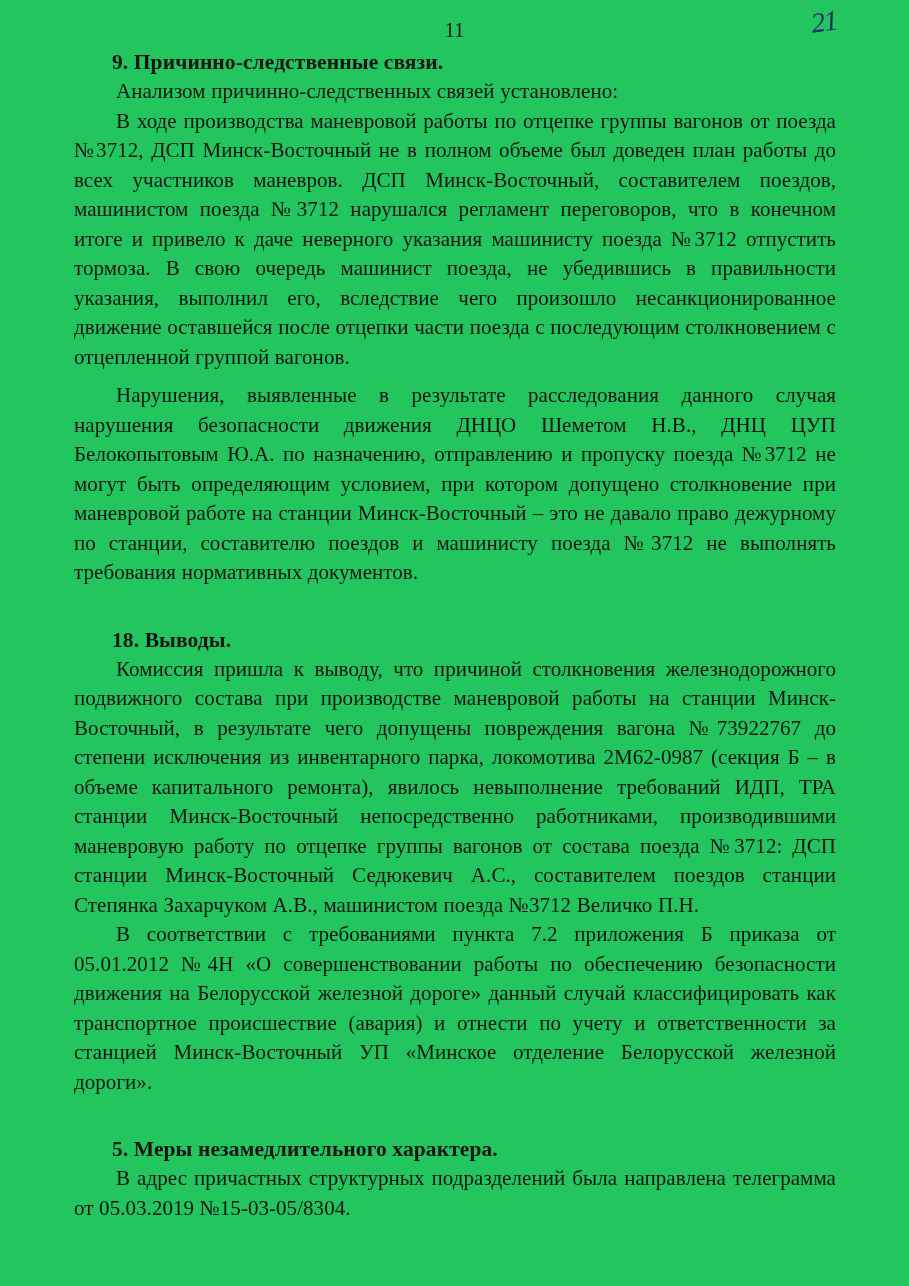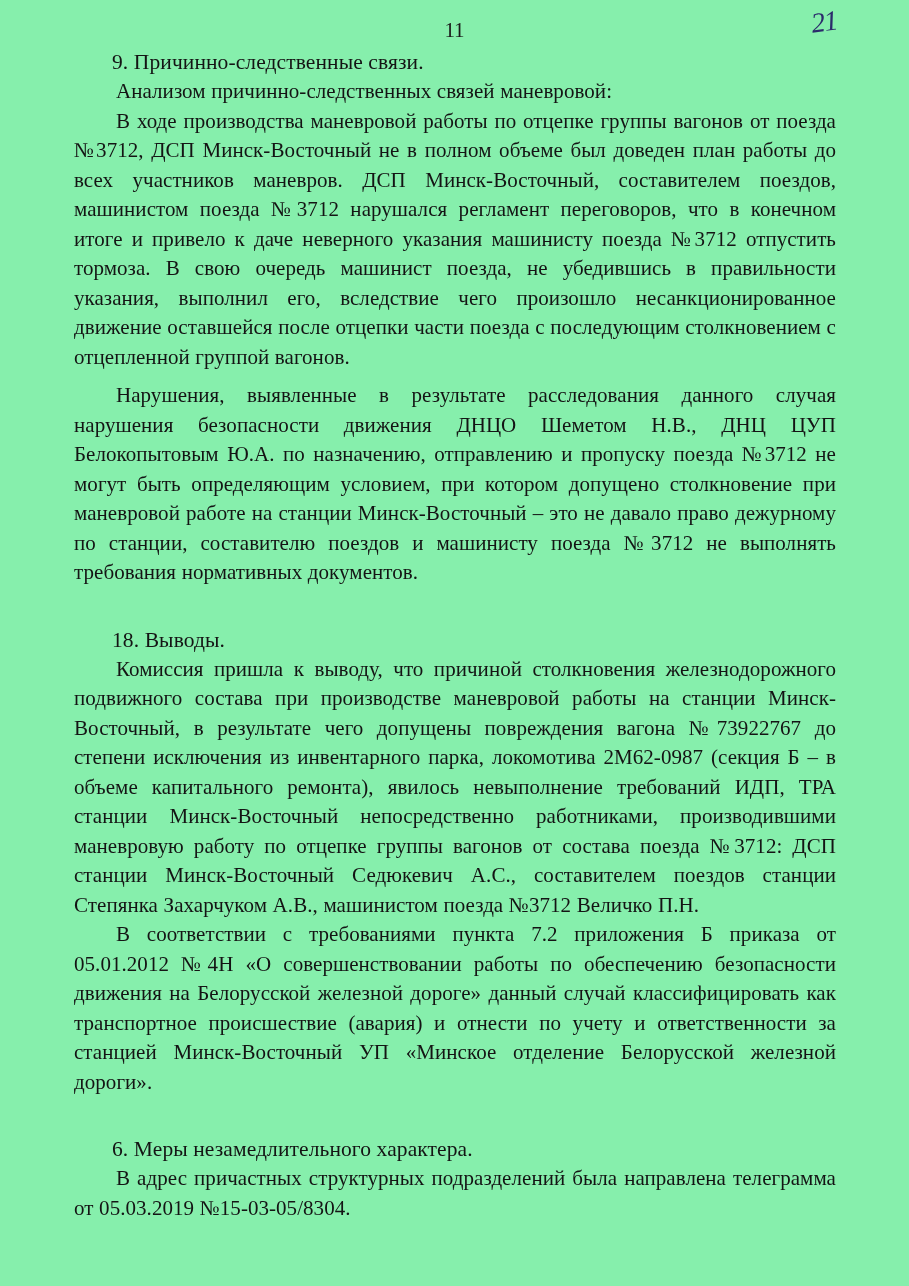--- a/index.html
+++ b/index.html
@@ -5,21 +5,21 @@
   html, body {
     margin: 0;
     padding: 0;
     background: #ffffff;
   }
   .page {
     position: relative;
     width: 909px;
     height: 1286px;
     margin: 0 auto;
-    background: #86efac;
+    background: #22c55e;
     overflow: hidden;
     font-family: "Liberation Serif", serif;
     color: #141414;
   }
   .page-number {
     position: absolute;
     top: 18px;
     left: 0;
     width: 909px;
     text-align: center;
@@ -39,21 +39,21 @@
     letter-spacing: -1px;
   }
   .body {
     position: absolute;
     top: 50px;
     left: 74px;
     width: 762px;
   }
   .section-title {
     font-size: 21.5px;
-    font-weight: normal;
+    font-weight: bold;
     margin: 0 0 2px 0;
     padding-left: 38px;
     letter-spacing: 0.1px;
   }
   p.para {
     margin: 0 0 0 0;
     font-size: 21px;
     line-height: 29.5px;
     text-align: justify;
     text-indent: 42px;
@@ -69,35 +69,35 @@
 
 <div class="page">
 
   <div class="page-number">11</div>
   <div class="hand-number">21</div>
 
   <div class="body">
 
     <div class="block">
       <div class="section-title">9. Причинно-следственные связи.</div>
-      <p class="para">Анализом причинно-следственных связей маневровой:</p>
+      <p class="para">Анализом причинно-следственных связей установлено:</p>
       <p class="para">В ходе производства маневровой работы по отцепке группы вагонов от поезда №3712, ДСП Минск-Восточный не в полном объеме был доведен план работы до всех участников маневров. ДСП Минск-Восточный, составителем поездов, машинистом поезда №3712 нарушался регламент переговоров, что в конечном итоге и привело к даче неверного указания машинисту поезда №3712 отпустить тормоза. В свою очередь машинист поезда, не убедившись в правильности указания, выполнил его, вследствие чего произошло несанкционированное движение оставшейся после отцепки части поезда с последующим столкновением с отцепленной группой вагонов.</p>
       <div class="gap-sm"></div>
       <p class="para">Нарушения, выявленные в результате расследования данного случая нарушения безопасности движения ДНЦО Шеметом Н.В., ДНЦ ЦУП Белокопытовым Ю.А. по назначению, отправлению и пропуску поезда №3712 не могут быть определяющим условием, при котором допущено столкновение при маневровой работе на станции Минск-Восточный – это не давало право дежурному по станции, составителю поездов и машинисту поезда №3712 не выполнять требования нормативных документов.</p>
     </div>
 
     <div class="gap-lg"></div>
 
     <div class="block">
       <div class="section-title">18. Выводы.</div>
       <p class="para">Комиссия пришла к выводу, что причиной столкновения железнодорожного подвижного состава при производстве маневровой работы на станции Минск-Восточный, в результате чего допущены повреждения вагона №73922767 до степени исключения из инвентарного парка, локомотива 2М62-0987 (секция Б – в объеме капитального ремонта), явилось невыполнение требований ИДП, ТРА станции Минск-Восточный непосредственно работниками, производившими маневровую работу по отцепке группы вагонов от состава поезда №3712: ДСП станции Минск-Восточный Седюкевич А.С., составителем поездов станции Степянка Захарчуком А.В., машинистом поезда №3712 Величко П.Н.</p>
       <p class="para">В соответствии с требованиями пункта 7.2 приложения Б приказа от 05.01.2012 №4Н «О совершенствовании работы по обеспечению безопасности движения на Белорусской железной дороге» данный случай классифицировать как транспортное происшествие (авария) и отнести по учету и ответственности за станцией Минск-Восточный УП «Минское отделение Белорусской железной дороги».</p>
     </div>
 
     <div class="gap-lg"></div>
 
     <div class="block">
-      <div class="section-title">6. Меры незамедлительного характера.</div>
+      <div class="section-title">5. Меры незамедлительного характера.</div>
       <p class="para">В адрес причастных структурных подразделений была направлена телеграмма от 05.03.2019 №15-03-05/8304.</p>
     </div>
 
   </div>
 </div>
 
 </body></html>

